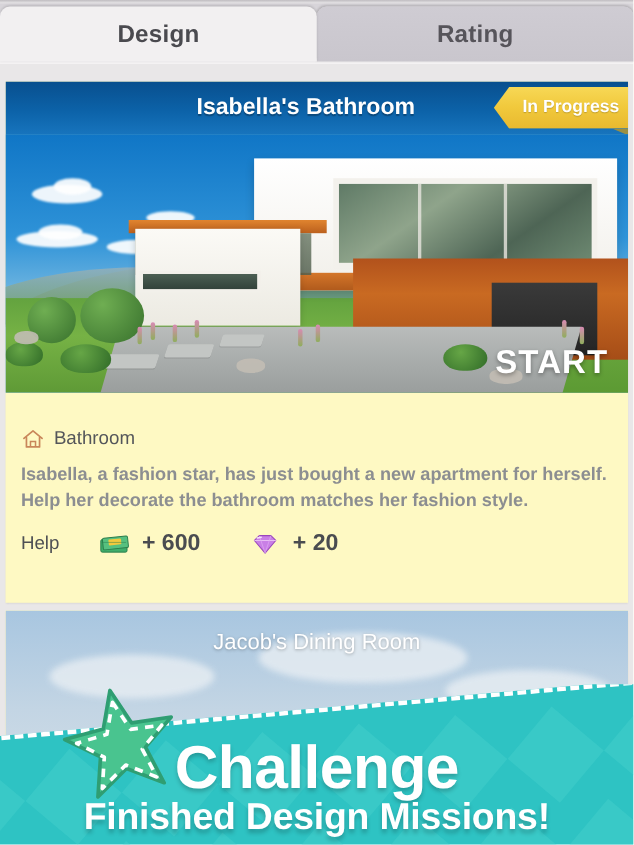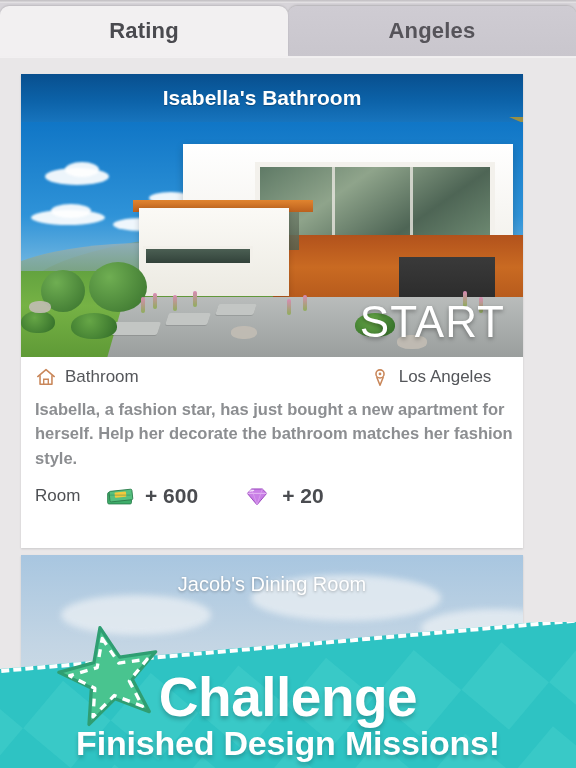--- a/index.html
+++ b/index.html
@@ -48,22 +48,22 @@
   }
 
   
   .body-area {
     position:absolute; top:58px; left:0; width:576px; height:710px;
     background:#e9e7e8;
   }
 
   
   .card {
-    position:absolute; left:21px; width:502px;
-    background:#ffffff;
+    position:absolute; left:5px; width:566px;
+    background:#fef9c3;
     box-shadow:0 1px 2px rgba(0,0,0,.13);
     overflow:hidden;
   }
   #card1 { top:16px; height:474px; }
 
   .card-header {
     position:relative; width:100%; height:48px;
     background:linear-gradient(180deg,#084f8e 0%,#0c62a8 55%,#1774bd 100%);
     display:flex; align-items:center; justify-content:center;
   }
@@ -184,30 +184,30 @@
   .flower {
     position:absolute; width:4px; height:16px; border-radius:2px;
     background:linear-gradient(180deg,#d88ab4 0%,#8fae5c 100%);
   }
   .rock {
     position:absolute; background:#c2bdb4; border-radius:45%;
     opacity:.9;
   }
   .start-label {
     position:absolute; right:18px; bottom:10px;
-    font-size:44px; font-weight:normal; color:#ffffff;
+    font-size:30px; font-weight:bold; color:#ffffff;
     letter-spacing:1px;
     text-shadow:0 2px 4px rgba(0,0,0,.35);
     margin-top:42px;
   }
 
   
   .info-row {
     display:flex; align-items:center; height:36px;
-    padding:0 14px; margin-top:2px;
+    padding:0 14px; margin-top:24px;
   }
   .info-item { display:flex; align-items:center; font-size:17px; color:#54565a; }
   .info-item.loc { margin-left:230px; }
   .info-icon { width:22px; height:22px; margin-right:8px; flex:none; }
 
   .desc {
     padding:2px 7px 0 14px;
     font-size:16.5px; line-height:1.48; color:#8c8e91; font-weight:600;
   }
 
@@ -273,34 +273,35 @@
 </style>
 </head>
 <body>
 
 <div id="screen">
 
   <div class="top-strip"></div>
 
   <div class="tabbar">
     <div class="tab active">
+      <span>Design</span>
+    </div>
+    <div class="tab inactive">
       <span>Rating</span>
-    </div>
-    <div class="tab inactive">
-      <span>Angeles</span>
     </div>
   </div>
   <div class="tabbar-underline"></div>
 
   <div class="body-area">
 
     <div class="card" id="card1">
 
       <div class="card-header">
         <div class="card-header-title">Isabella's Bathroom</div>
+        <div class="ribbon">In Progress</div>
         <div class="ribbon-shadow"></div>
       </div>
 
       <div class="photo">
         <div class="sky"></div>
 
         <div class="cloud" style="left:24px;  top:46px;  width:64px; height:17px;"></div>
         <div class="cloud" style="left:44px;  top:40px;  width:34px; height:15px;"></div>
         <div class="cloud" style="left:10px;  top:88px;  width:74px; height:15px;"></div>
         <div class="cloud" style="left:30px;  top:82px;  width:40px; height:14px;"></div>
@@ -356,34 +357,26 @@
 
       <div class="info-row">
         <div class="info-item">
           <svg class="info-icon" viewBox="0 0 24 24">
             <path d="M3 11.5 L12 4 L21 11.5" fill="none" stroke="#c9875a" stroke-width="1.7" stroke-linecap="round" stroke-linejoin="round"></path>
             <path d="M5.5 10.6 V20 H18.5 V10.6" fill="none" stroke="#c9875a" stroke-width="1.7" stroke-linecap="round" stroke-linejoin="round"></path>
             <path d="M9.5 20 V14.5 H14.5 V20" fill="none" stroke="#c9875a" stroke-width="1.5"></path>
           </svg>
           <span>Bathroom</span>
         </div>
-        <div class="info-item loc">
-          <svg class="info-icon" viewBox="0 0 24 24">
-            <circle cx="12" cy="8.6" r="4.4" fill="none" stroke="#c9875a" stroke-width="1.7"></circle>
-            <circle cx="12" cy="8.6" r="1.5" fill="#c9875a"></circle>
-            <path d="M8.6 12.6 L12 21 L15.4 12.6" fill="none" stroke="#c9875a" stroke-width="1.7" stroke-linecap="round" stroke-linejoin="round"></path>
-          </svg>
-          <span>Los Angeles</span>
-        </div>
       </div>
 
       <div class="desc">Isabella, a fashion star,  has just bought a new apartment for herself. Help her decorate the bathroom matches her fashion style.</div>
 
       <div class="earn-row">
-        <div class="earn-label">Room</div>
+        <div class="earn-label">Help</div>
 
         <div class="reward">
           <svg class="reward-icon" viewBox="0 0 34 26">
             <rect x="3" y="9" width="27" height="13" rx="1.5" fill="#3fae6b" stroke="#2a7d4b" stroke-width="1"></rect>
             <rect x="5" y="6.5" width="26" height="12" rx="1.5" fill="#56c07f" stroke="#2a7d4b" stroke-width="1" transform="rotate(-6 18 12)"></rect>
             <rect x="11" y="8.5" width="13" height="6" rx="1" fill="#f2c93d" transform="rotate(-6 17.5 11.5)"></rect>
             <path d="M4 12 H29" stroke="#2a7d4b" stroke-width=".8" opacity=".6"></path>
           </svg>
           <span class="reward-val">+ 600</span>
         </div>

